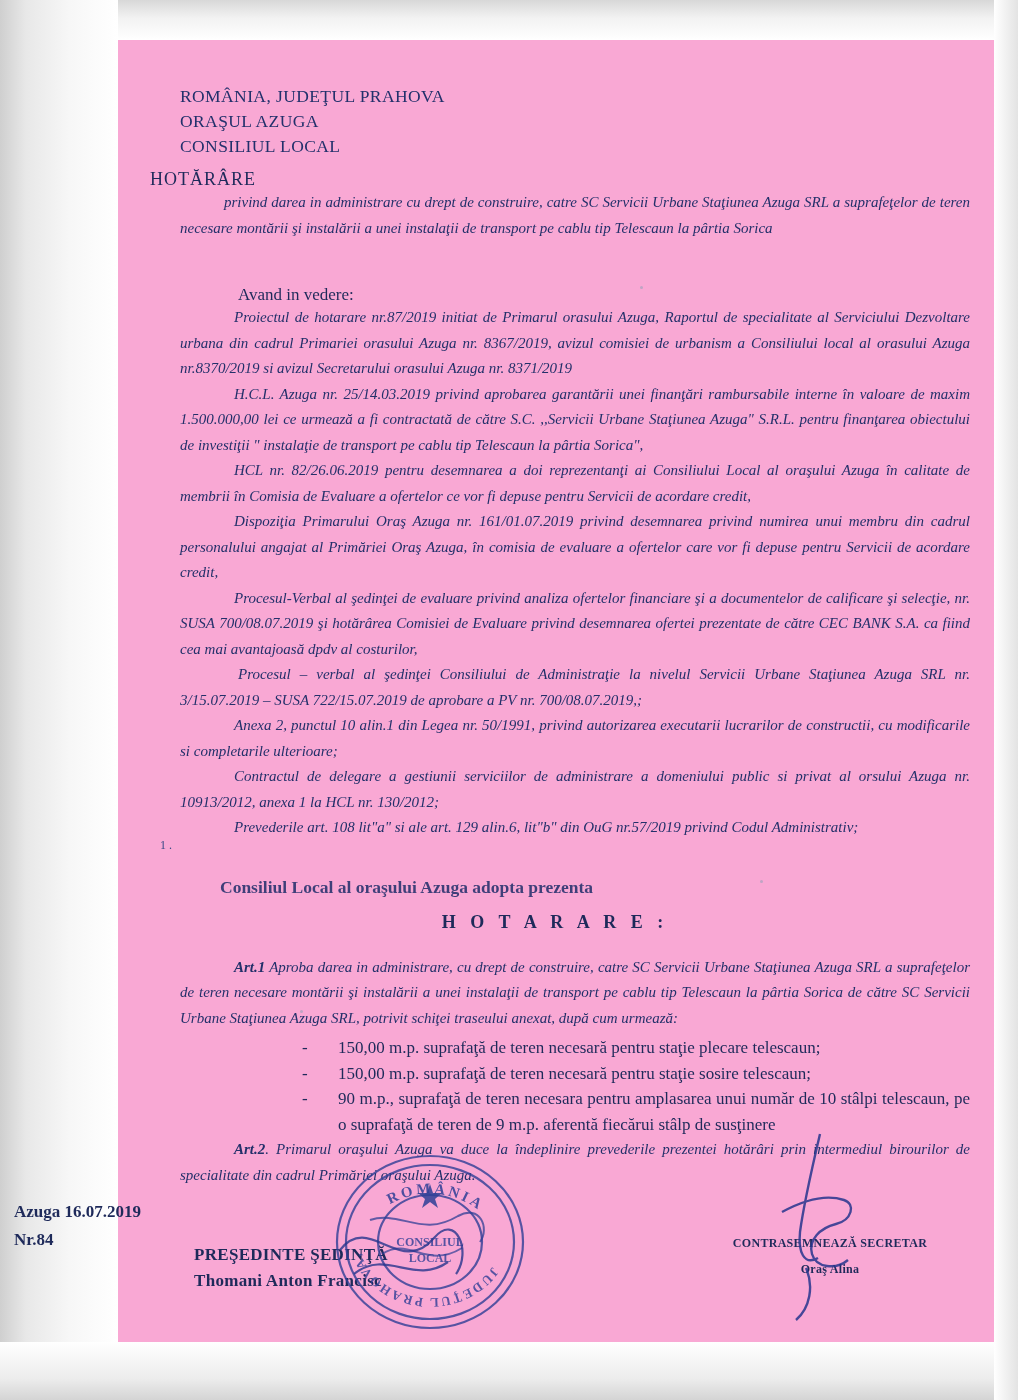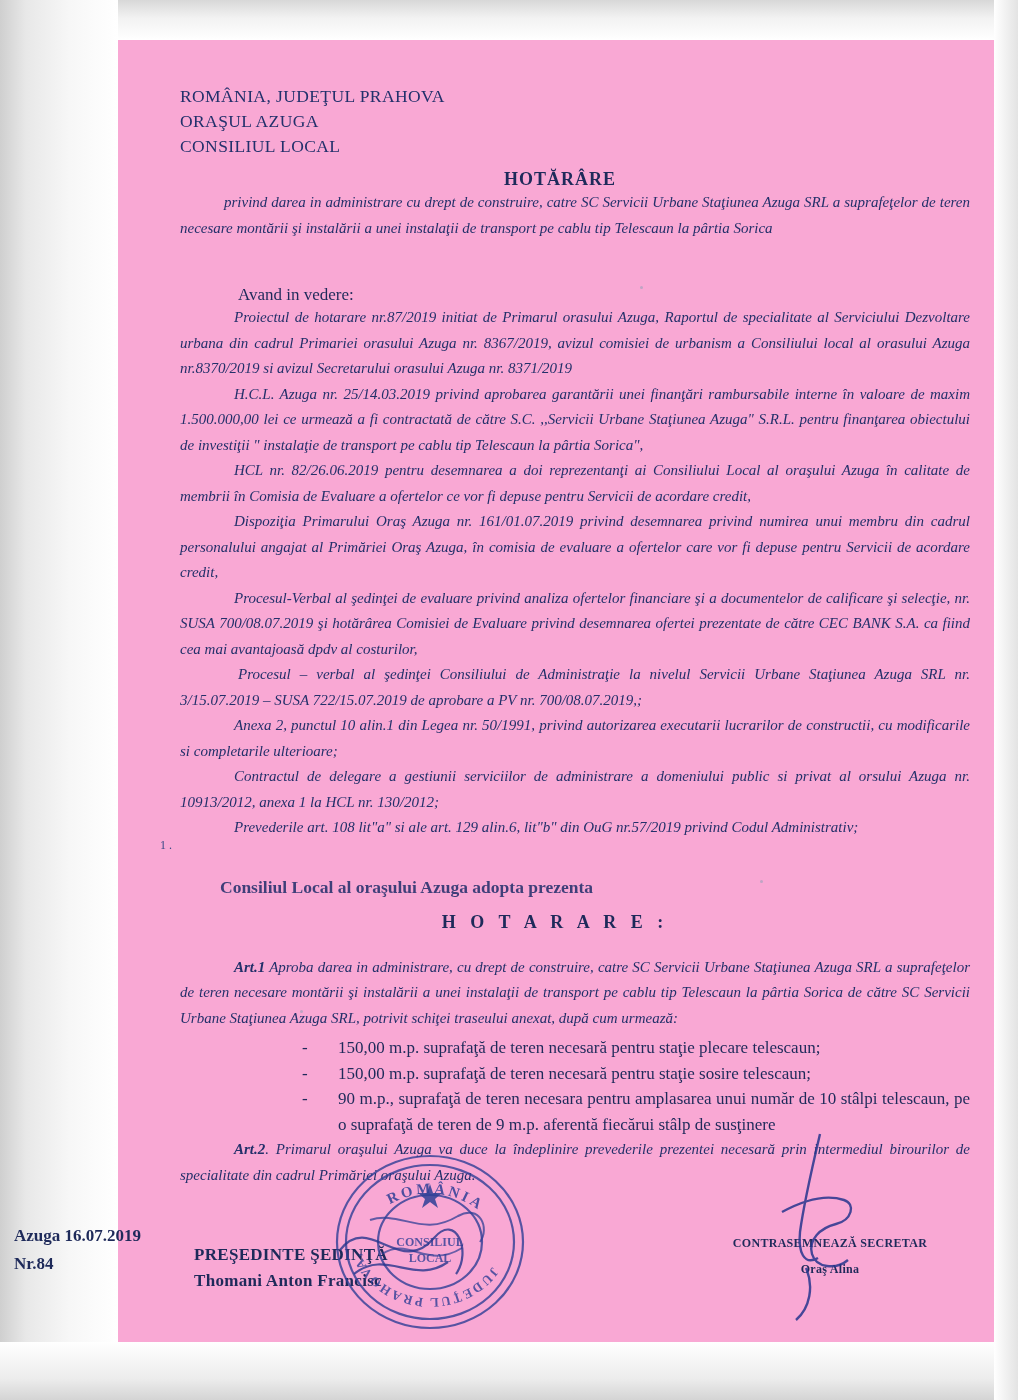--- a/index.html
+++ b/index.html
@@ -48,23 +48,23 @@
     top: 84px;
     width: 790px;
   }
   .hdr-line {
     font-size: 17.5px;
     letter-spacing: .4px;
     line-height: 25px;
     color: #22306b;
   }
   .title {
-    text-align: center;
+    text-align: left;
     font-size: 18px;
-    font-weight: bold;
+    font-weight: normal;
     letter-spacing: 1px;
     margin-top: 10px;
     margin-left: -30px;
   }
   p.just {
     text-align: justify;
     font-size: 15px;
     line-height: 25.5px;
     margin: 0;
     color: #23306a;
@@ -146,21 +146,20 @@
     width: 300px;
   }
   .sign-right .name { font-weight: bold; }
   .footer-left {
     position: absolute;
     left: 14px;
     top: 1198px;
     font-weight: bold;
     font-size: 17px;
     line-height: 28px;
-    margin-top: 24px;
   }
   
   .stamp {
     position: absolute;
     left: 330px;
     top: 1150px;
     width: 200px;
     height: 185px;
     pointer-events: none;
   }
@@ -241,21 +240,21 @@
         <span class="dash">-</span>
         <span>150,00 m.p. suprafaţă de teren necesară pentru staţie sosire telescaun;</span>
       </li>
       <li>
         <span class="dash">-</span>
         <span>90 m.p., suprafaţă de teren necesara pentru amplasarea unui număr de 10 stâlpi telescaun, pe o suprafaţă de teren de 9 m.p. aferentă fiecărui stâlp de susţinere</span>
       </li>
     </ul>
 
     <p class="just ind">
-      <span class="bold">Art.2</span><span>. Primarul oraşului Azuga va duce la îndeplinire prevederile prezentei necesară prin intermediul birourilor de specialitate din cadrul Primăriei oraşului Azuga.</span>
+      <span class="bold">Art.2</span><span>. Primarul oraşului Azuga va duce la îndeplinire prevederile prezentei hotărâri prin intermediul birourilor de specialitate din cadrul Primăriei oraşului Azuga.</span>
     </p>
 
     <div class="sign-row">
       <div class="sign-left">
         <div>PREŞEDINTE ŞEDINŢĂ</div>
         <div>Thomani Anton Francisc</div>
       </div>
       <div class="sign-right">
         <div>CONTRASEMNEAZĂ  SECRETAR</div>
         <div class="name">Oraş Alina</div>

